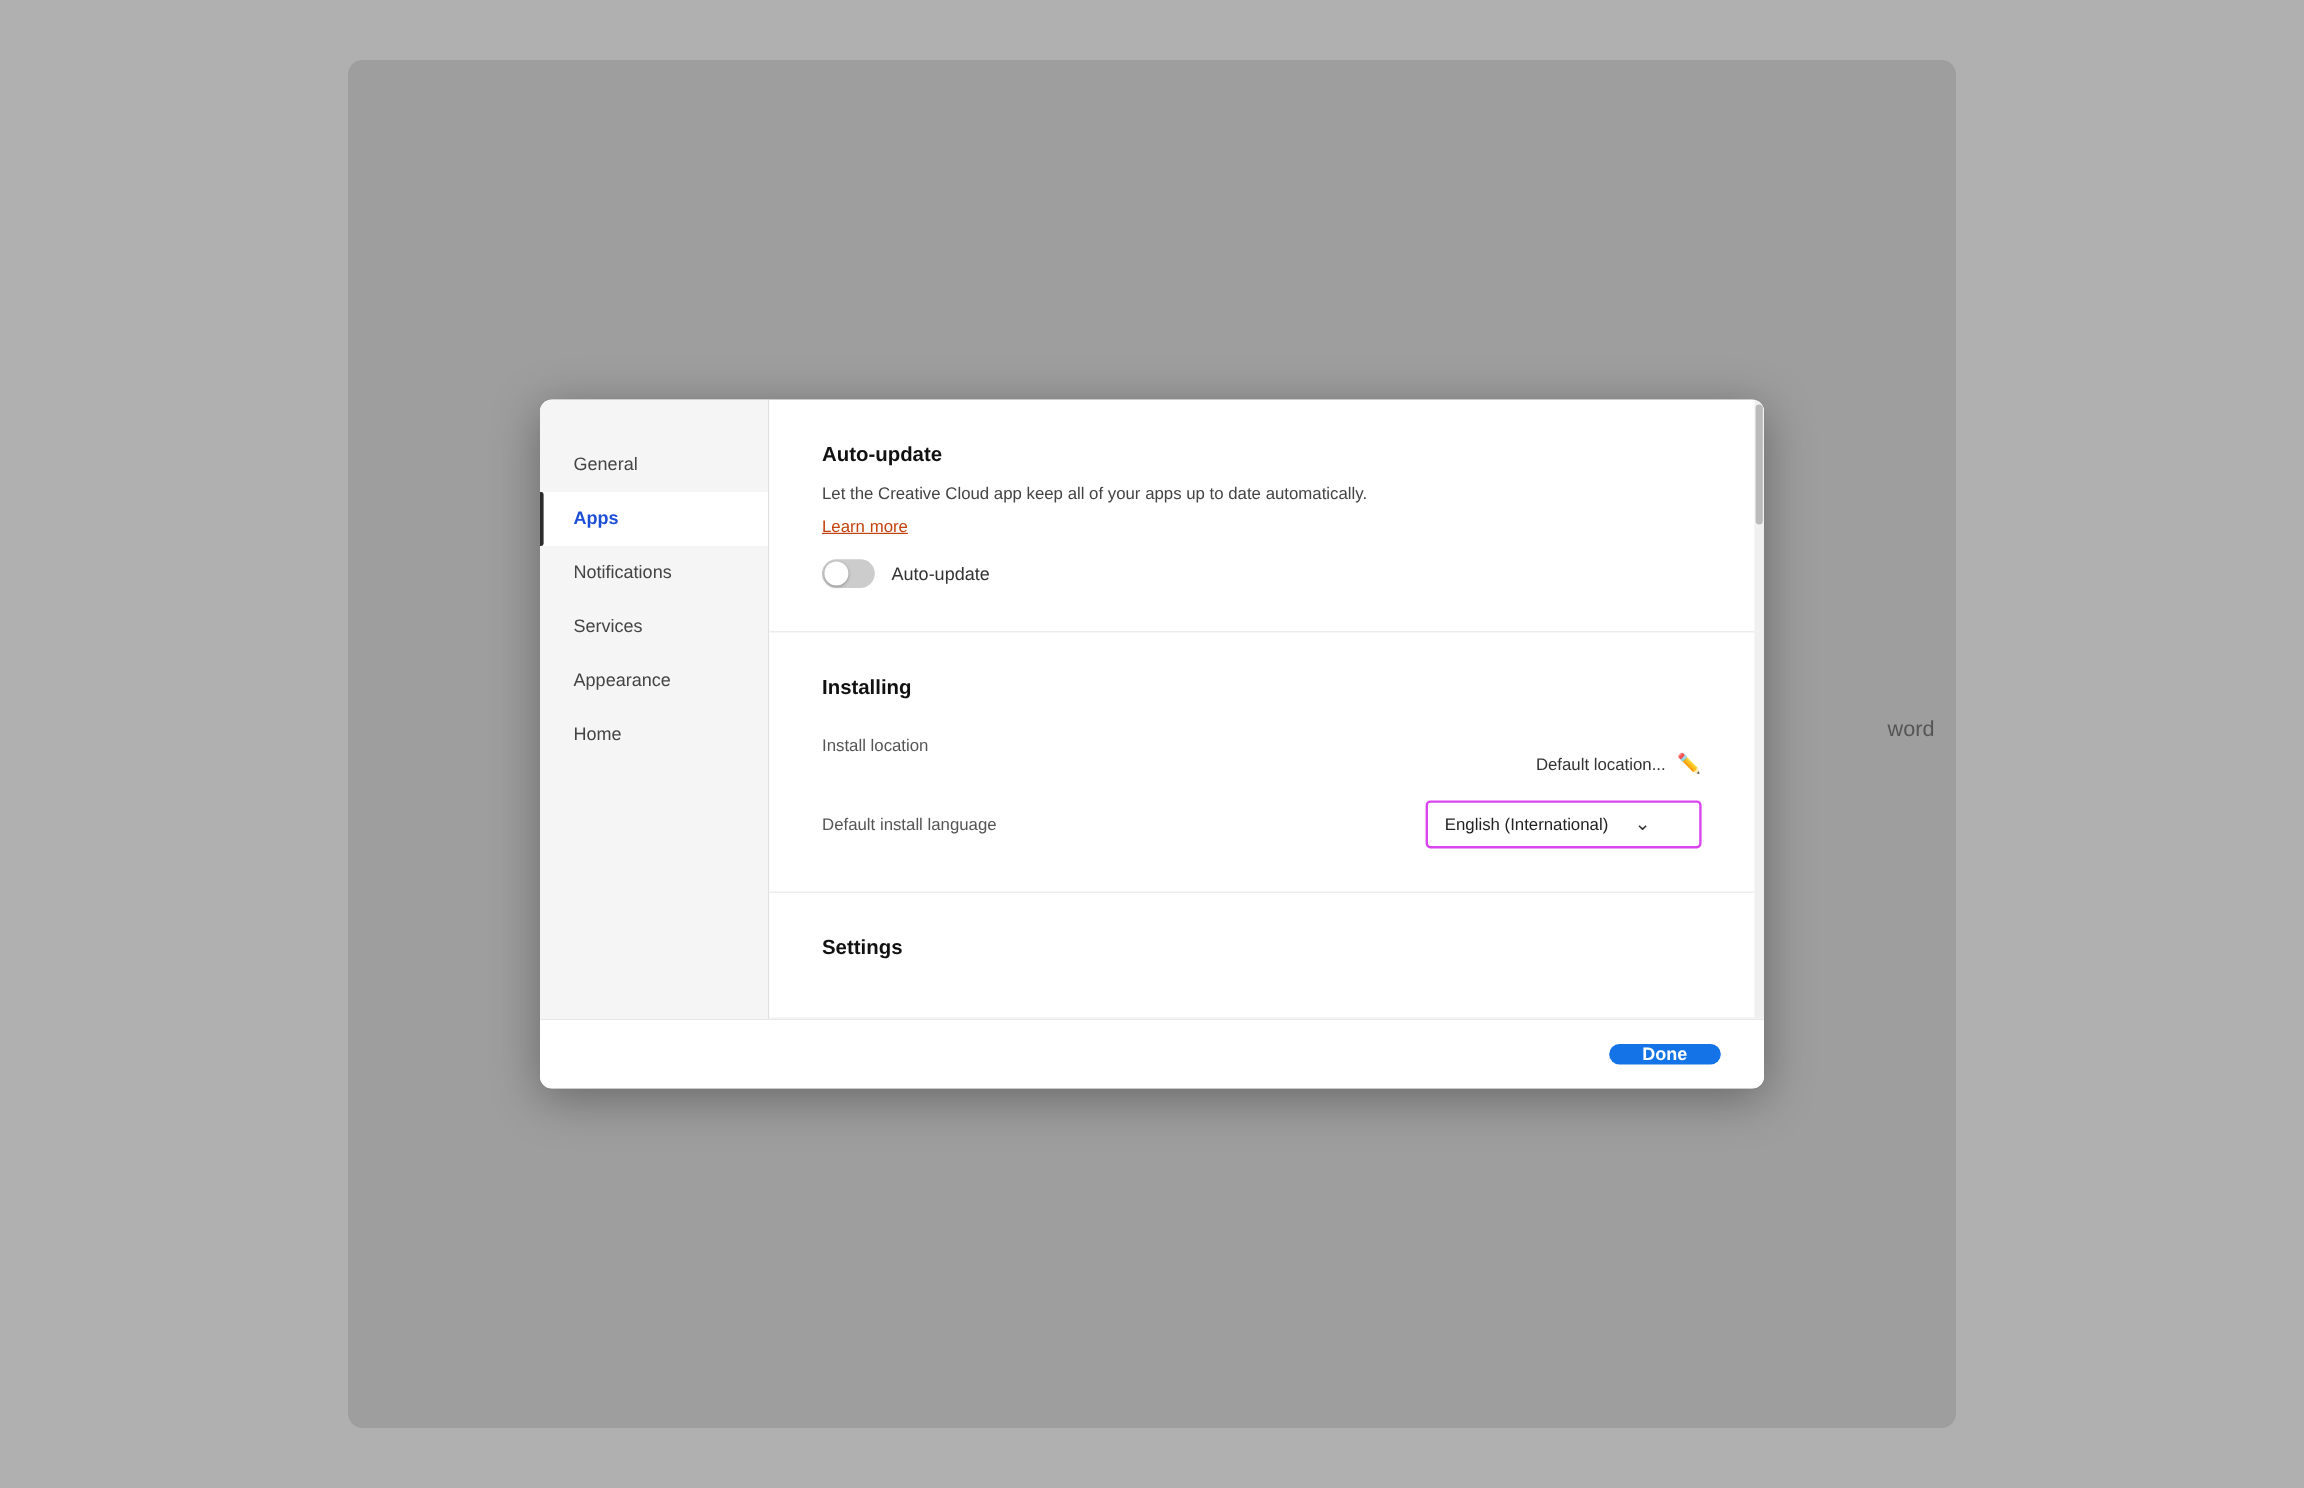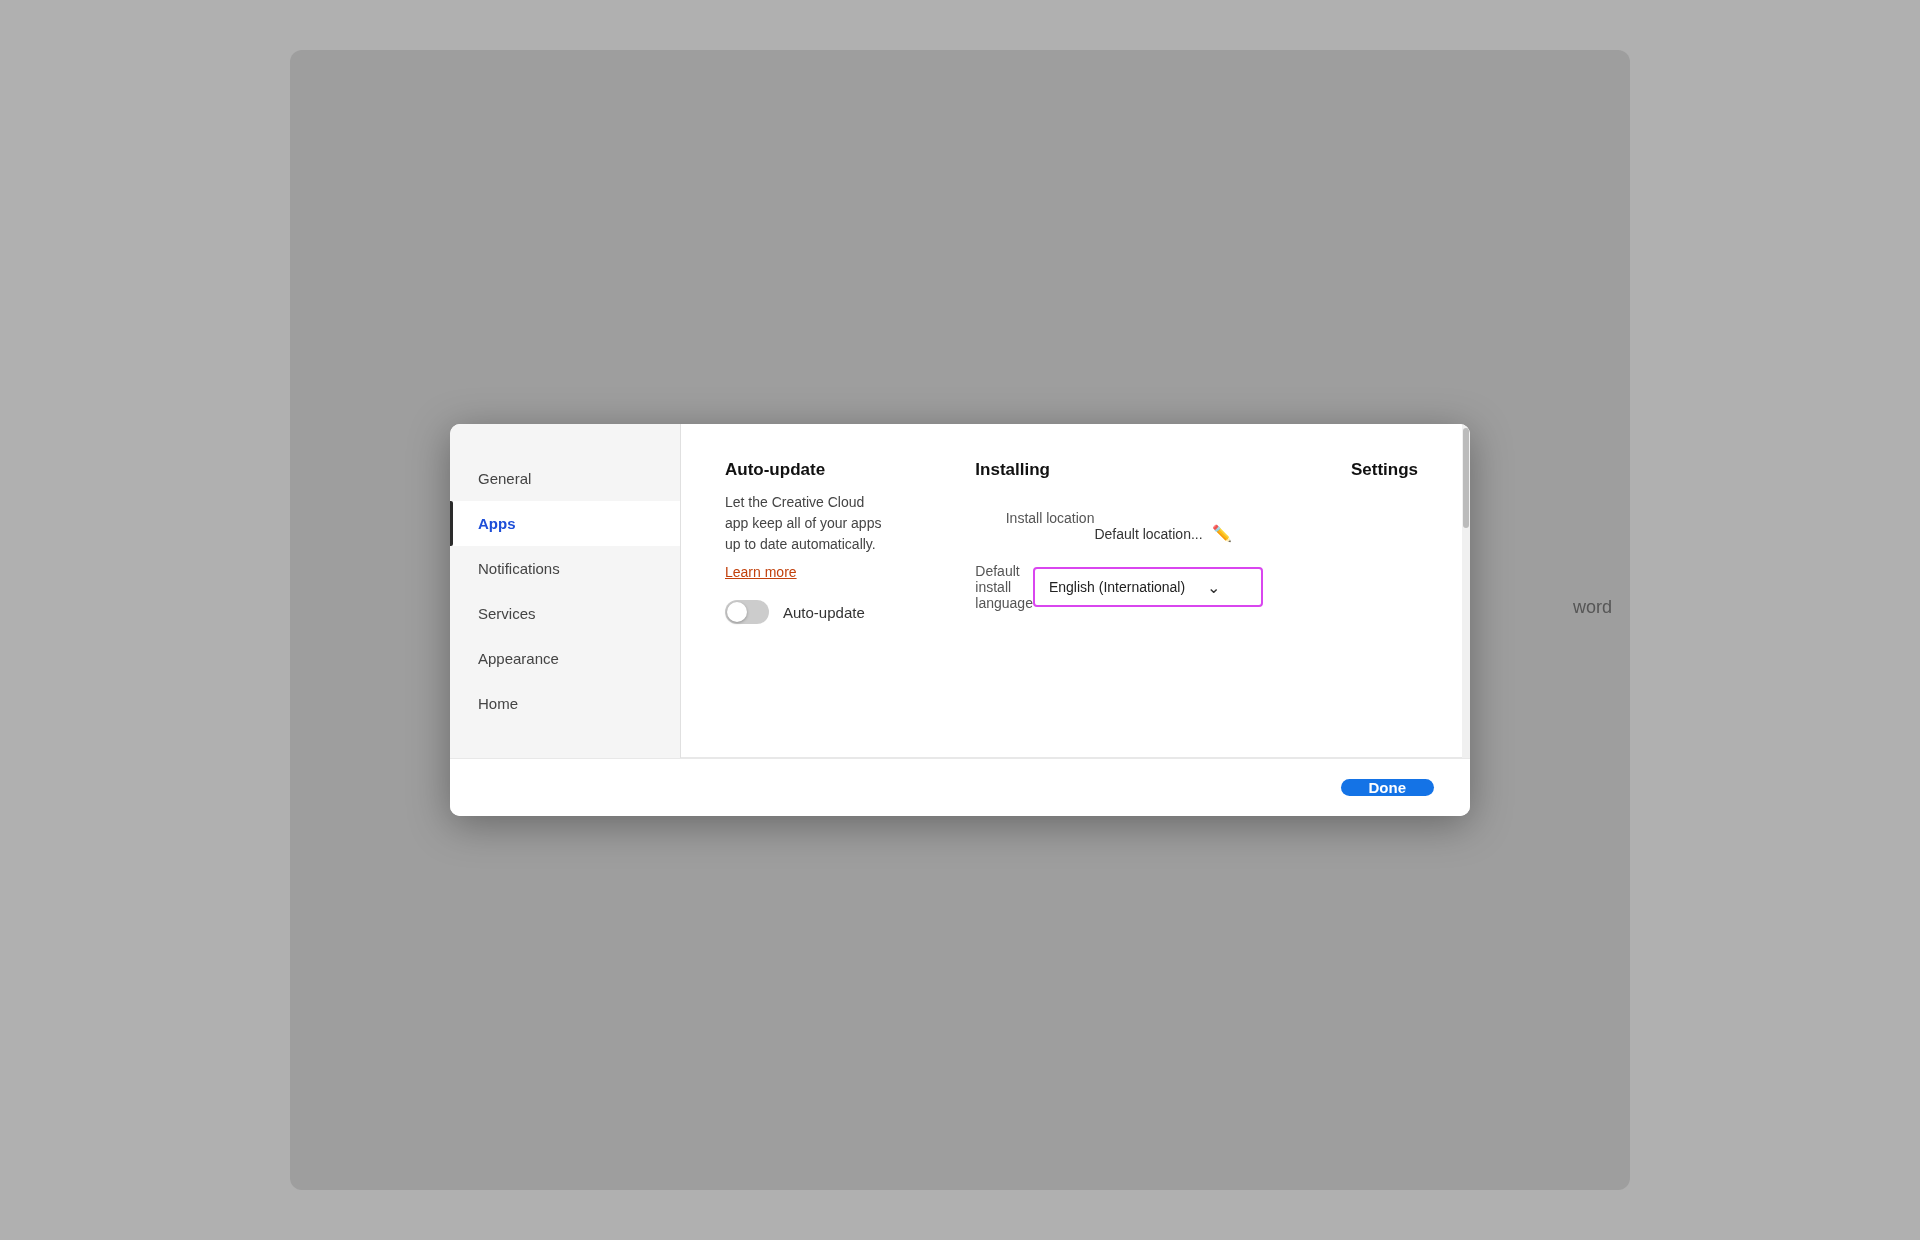--- a/index.html
+++ b/index.html
@@ -45,21 +45,21 @@
     }
 
     .dialog-body {
       display: flex;
       flex-direction: row;
       flex: 1;
     }
 
     
     .sidebar {
-      width: 231px;
+      width: 191px;
       background: #f5f5f5;
       padding: 32px 0 32px 0;
       display: flex;
       flex-direction: column;
       border-right: 1px solid #e0e0e0;
       flex-shrink: 0;
     }
 
     .sidebar-item {
       padding: 14px 28px;
@@ -83,21 +83,21 @@
       bottom: 0;
       width: 3px;
       background: #2c2c2c;
       border-radius: 0 2px 2px 0;
     }
 
     
     .main-content {
       flex: 1;
       display: flex;
-      flex-direction: row;
+      flex-direction: column;
       overflow-y: auto;
       background: #fff;
     }
 
     
     .main-content::-webkit-scrollbar { width: 8px; }
     .main-content::-webkit-scrollbar-track { background: #f0f0f0; }
     .main-content::-webkit-scrollbar-thumb { background: #aaa; border-radius: 4px; }
 
     
@@ -160,21 +160,21 @@
 
     .toggle-label {
       font-size: 15px;
       color: #333;
     }
 
     
     .install-row {
       display: flex;
       align-items: center;
-      justify-content: center;
+      justify-content: space-between;
       margin-bottom: 20px;
     }
 
     .install-row:last-child {
       margin-bottom: 0;
     }
 
     .install-row-label {
       font-size: 14px;
       color: #555;

